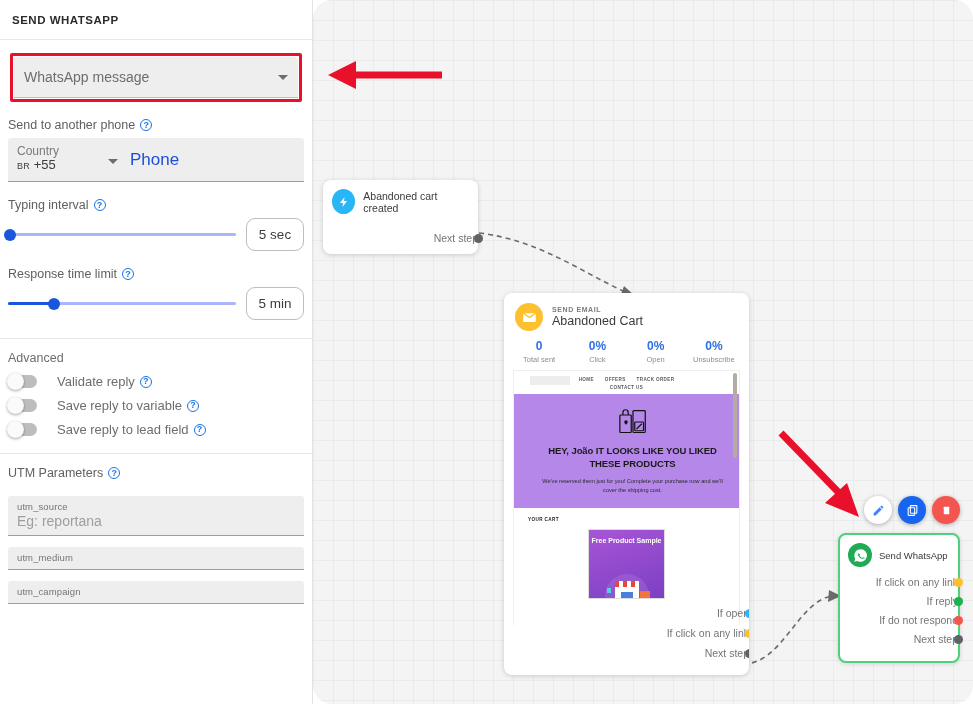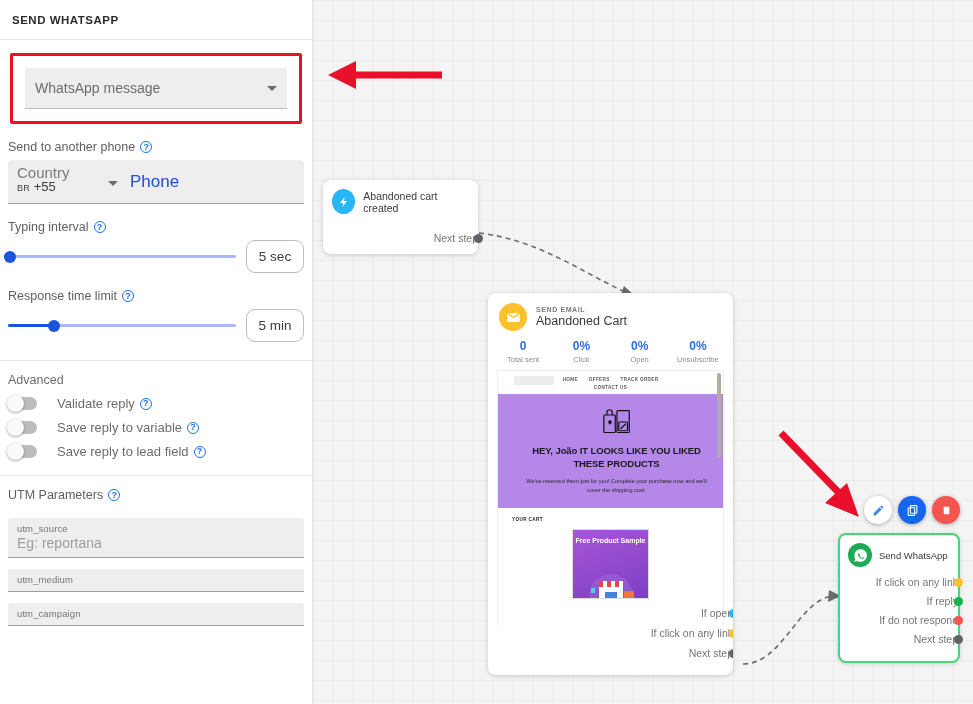--- a/index.html
+++ b/index.html
@@ -30,21 +30,21 @@
     letter-spacing: 0.5px;
     color: #2b2b2b;
   }
 
   
   .select-wrap {
     margin: 13px 10px 0 10px;
     position: relative;
     border: 3px solid #e8102a;
     border-radius: 2px;
-    padding: 12px;
+    padding: 1px;
   }
   .select-field {
     height: 41px;
     background: #eeeeee;
     border-bottom: 1px solid #bdbdbd;
     display: flex; align-items: center;
     padding: 0 10px;
     font-size: 14px;
     color: #6d6d6d;
     border-radius: 3px 3px 0 0;
@@ -70,21 +70,21 @@
   }
 
   .phone-row {
     margin: 0 8px; height: 44px;
     background: #eeeeee;
     border-bottom: 1px solid #9e9e9e;
     border-radius: 3px 3px 0 0;
     display: flex; align-items: center;
   }
   .country-box { width: 100px; padding-left: 9px; display:flex; flex-direction:column; justify-content:center; }
-  .country-lbl { font-size: 15px; color: #7b7b7b; line-height: 12px; }
+  .country-lbl { font-size: 12px; color: #7b7b7b; line-height: 12px; }
   .country-val { font-size: 13px; color: #3c3c3c; line-height: 15px; }
   .country-val .cc { font-size: 9px; letter-spacing:.3px; }
   .country-caret {
     width: 0; height: 0;
     border-left: 5px solid transparent;
     border-right: 5px solid transparent;
     border-top: 5px solid #6d6d6d;
     margin-right: 12px; margin-top: 4px;
   }
   .phone-ph { font-size: 17px; color: #1d4ed8; }
@@ -134,39 +134,40 @@
   
   .canvas {
     position: relative;
     flex: 1; height: 704px;
     background-color: #f4f4f4;
     background-image:
       linear-gradient(to right, rgba(0,0,0,.035) 1px, transparent 1px),
       linear-gradient(to bottom, rgba(0,0,0,.035) 1px, transparent 1px);
     background-size: 20px 20px;
     overflow: hidden;
+    border-radius: 19px;
   }
   .canvas svg.links { position: absolute; inset: 0; width: 100%; height: 100%; pointer-events: none; }
 
   .node { position: absolute; background: #fff; border-radius: 8px; box-shadow: 0 1px 5px rgba(0,0,0,.18); }
 
   
   #node-trigger { left: 10px; top: 180px; width: 155px; height: 74px; }
   .trig-head { display: flex; align-items: center; gap: 8px; padding: 9px 10px 0 9px; }
   .trig-ico {
     width: 25px; height: 25px; border-radius: 50%; background: #29b6f6;
     display:flex; align-items:center; justify-content:center; color:#fff; font-size:14px;
   }
   .trig-title { font-size: 10.5px; color: #3a3a3a; }
   .port-row { display: flex; align-items: center; justify-content: flex-end; gap: 6px; padding-right: 0px; position: relative; }
   .port-lbl { font-size: 10.5px; color: #757575; }
   .port-dot { width: 9px; height: 9px; border-radius: 50%; position: absolute; right: -4.5px; }
 
   
-  #node-email { left: 175px; top: 293px; width: 245px; height: 382px; overflow: hidden; }
+  #node-email { left: 191px; top: 293px; width: 245px; height: 382px; overflow: hidden; }
   .mail-head { display: flex; align-items: center; gap: 9px; padding: 10px 10px 0 11px; }
   .mail-ico {
     width: 28px; height: 28px; border-radius: 50%; background: #fdc02f;
     display:flex; align-items:center; justify-content:center; font-size:14px; color:#fff;
   }
   .mail-kicker { font-size: 7px; color: #7b7b7b; letter-spacing: .6px; font-weight: bold; }
   .mail-title { font-size: 12.5px; color: #3a3a3a; margin-top: 1px; }
   .stats { display: flex; padding: 8px 6px 6px 6px; }
   .stat { flex: 1; text-align: center; }
   .stat .v { font-size: 12px; color: #2f6fe4; font-weight: bold; }

